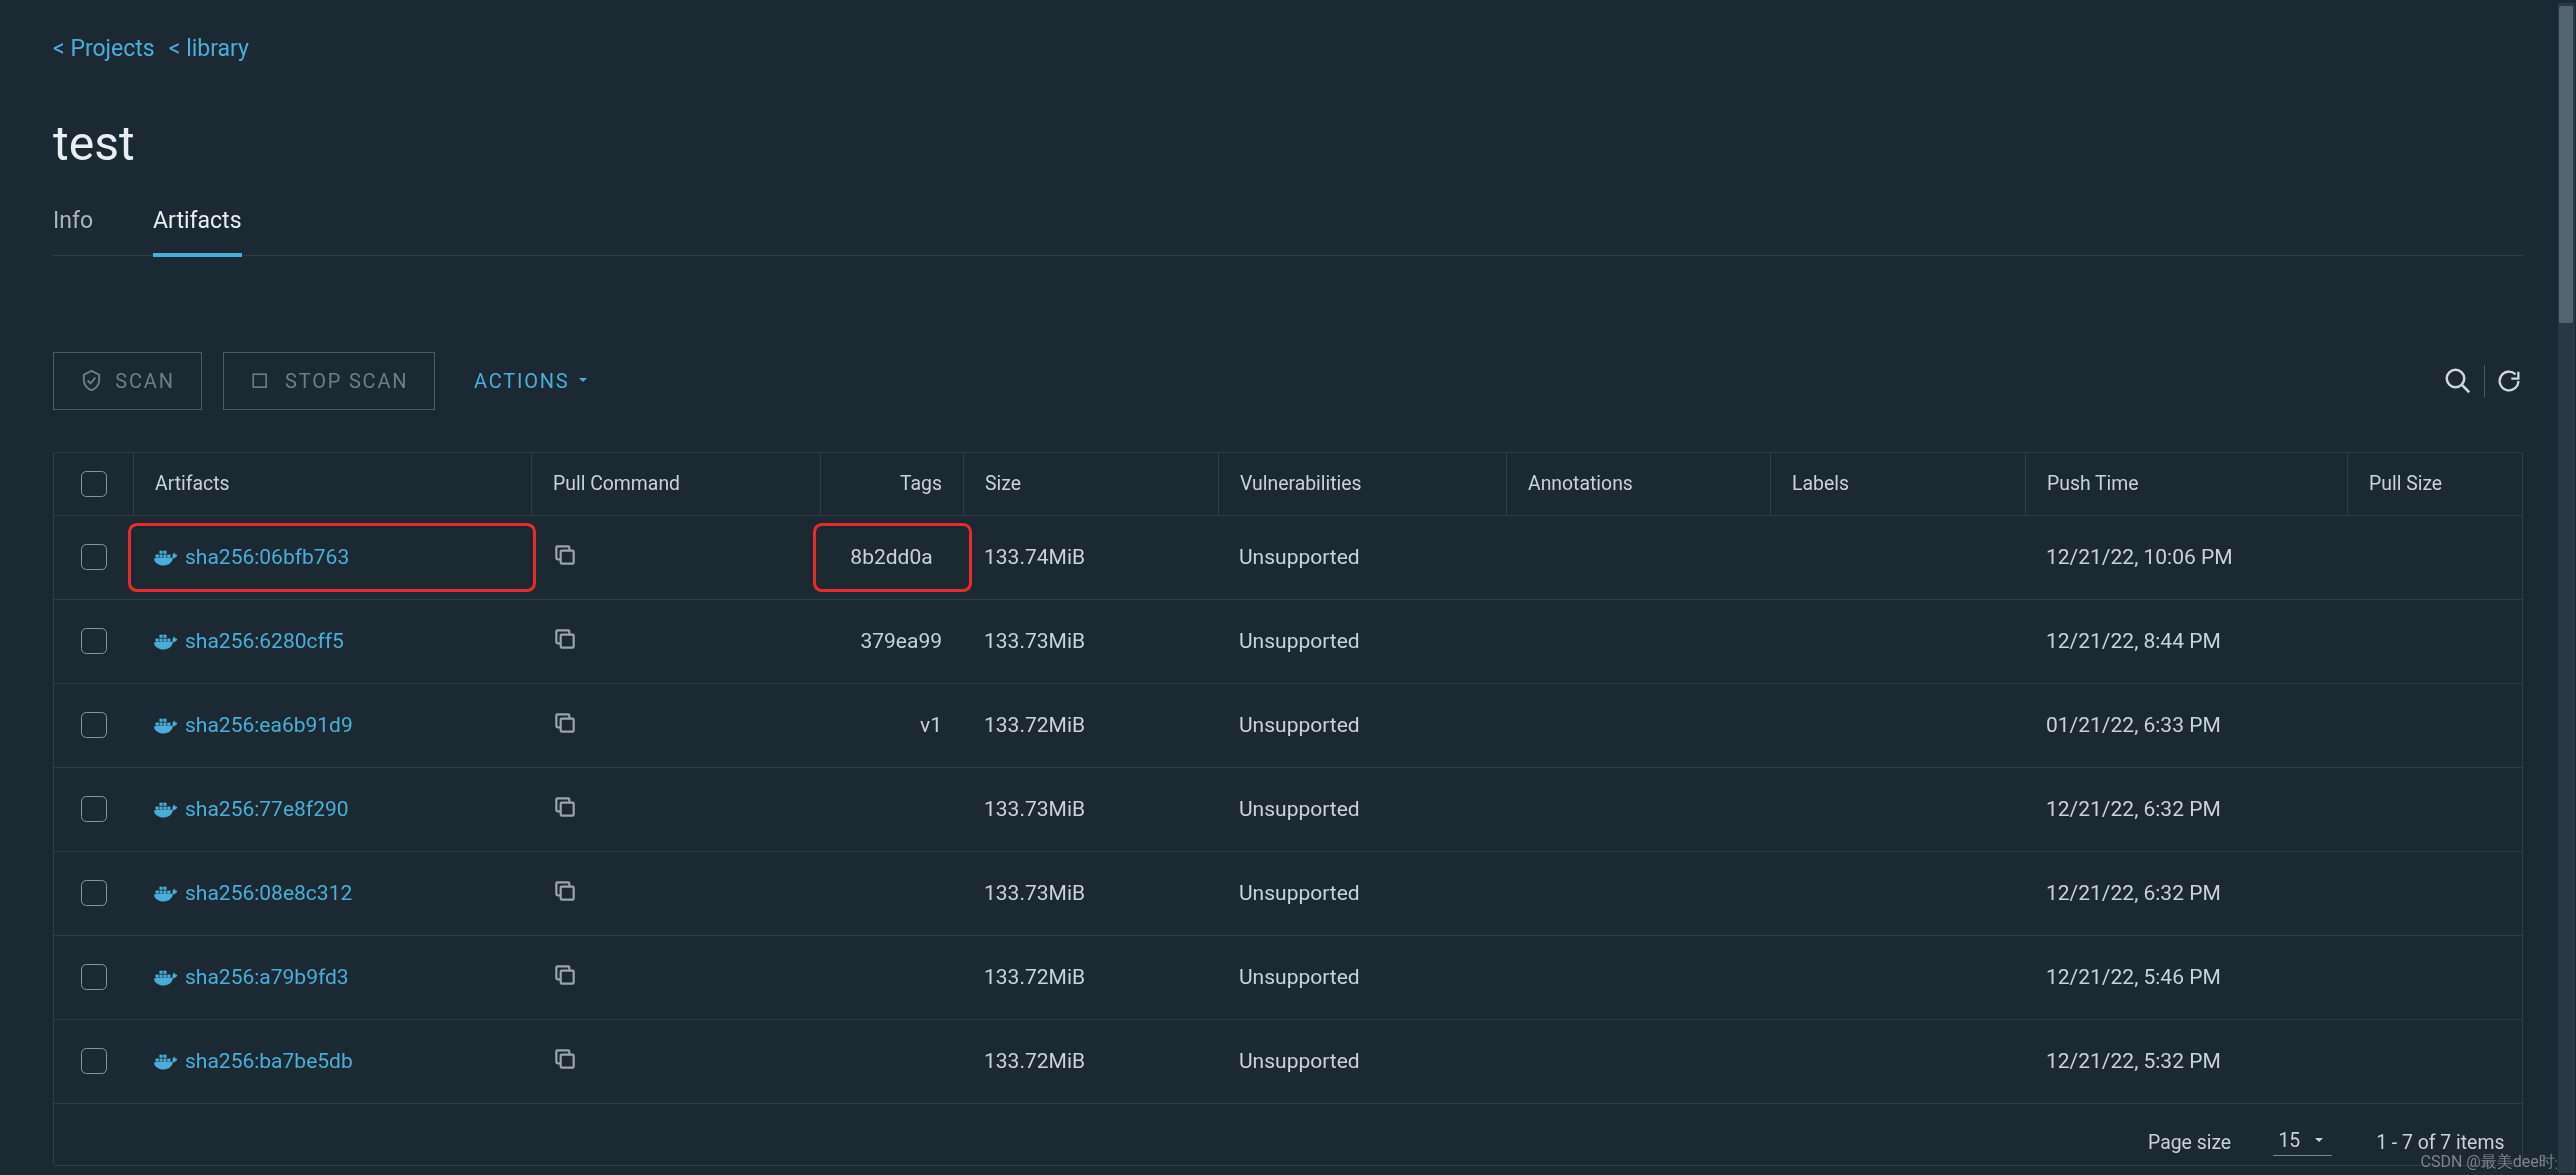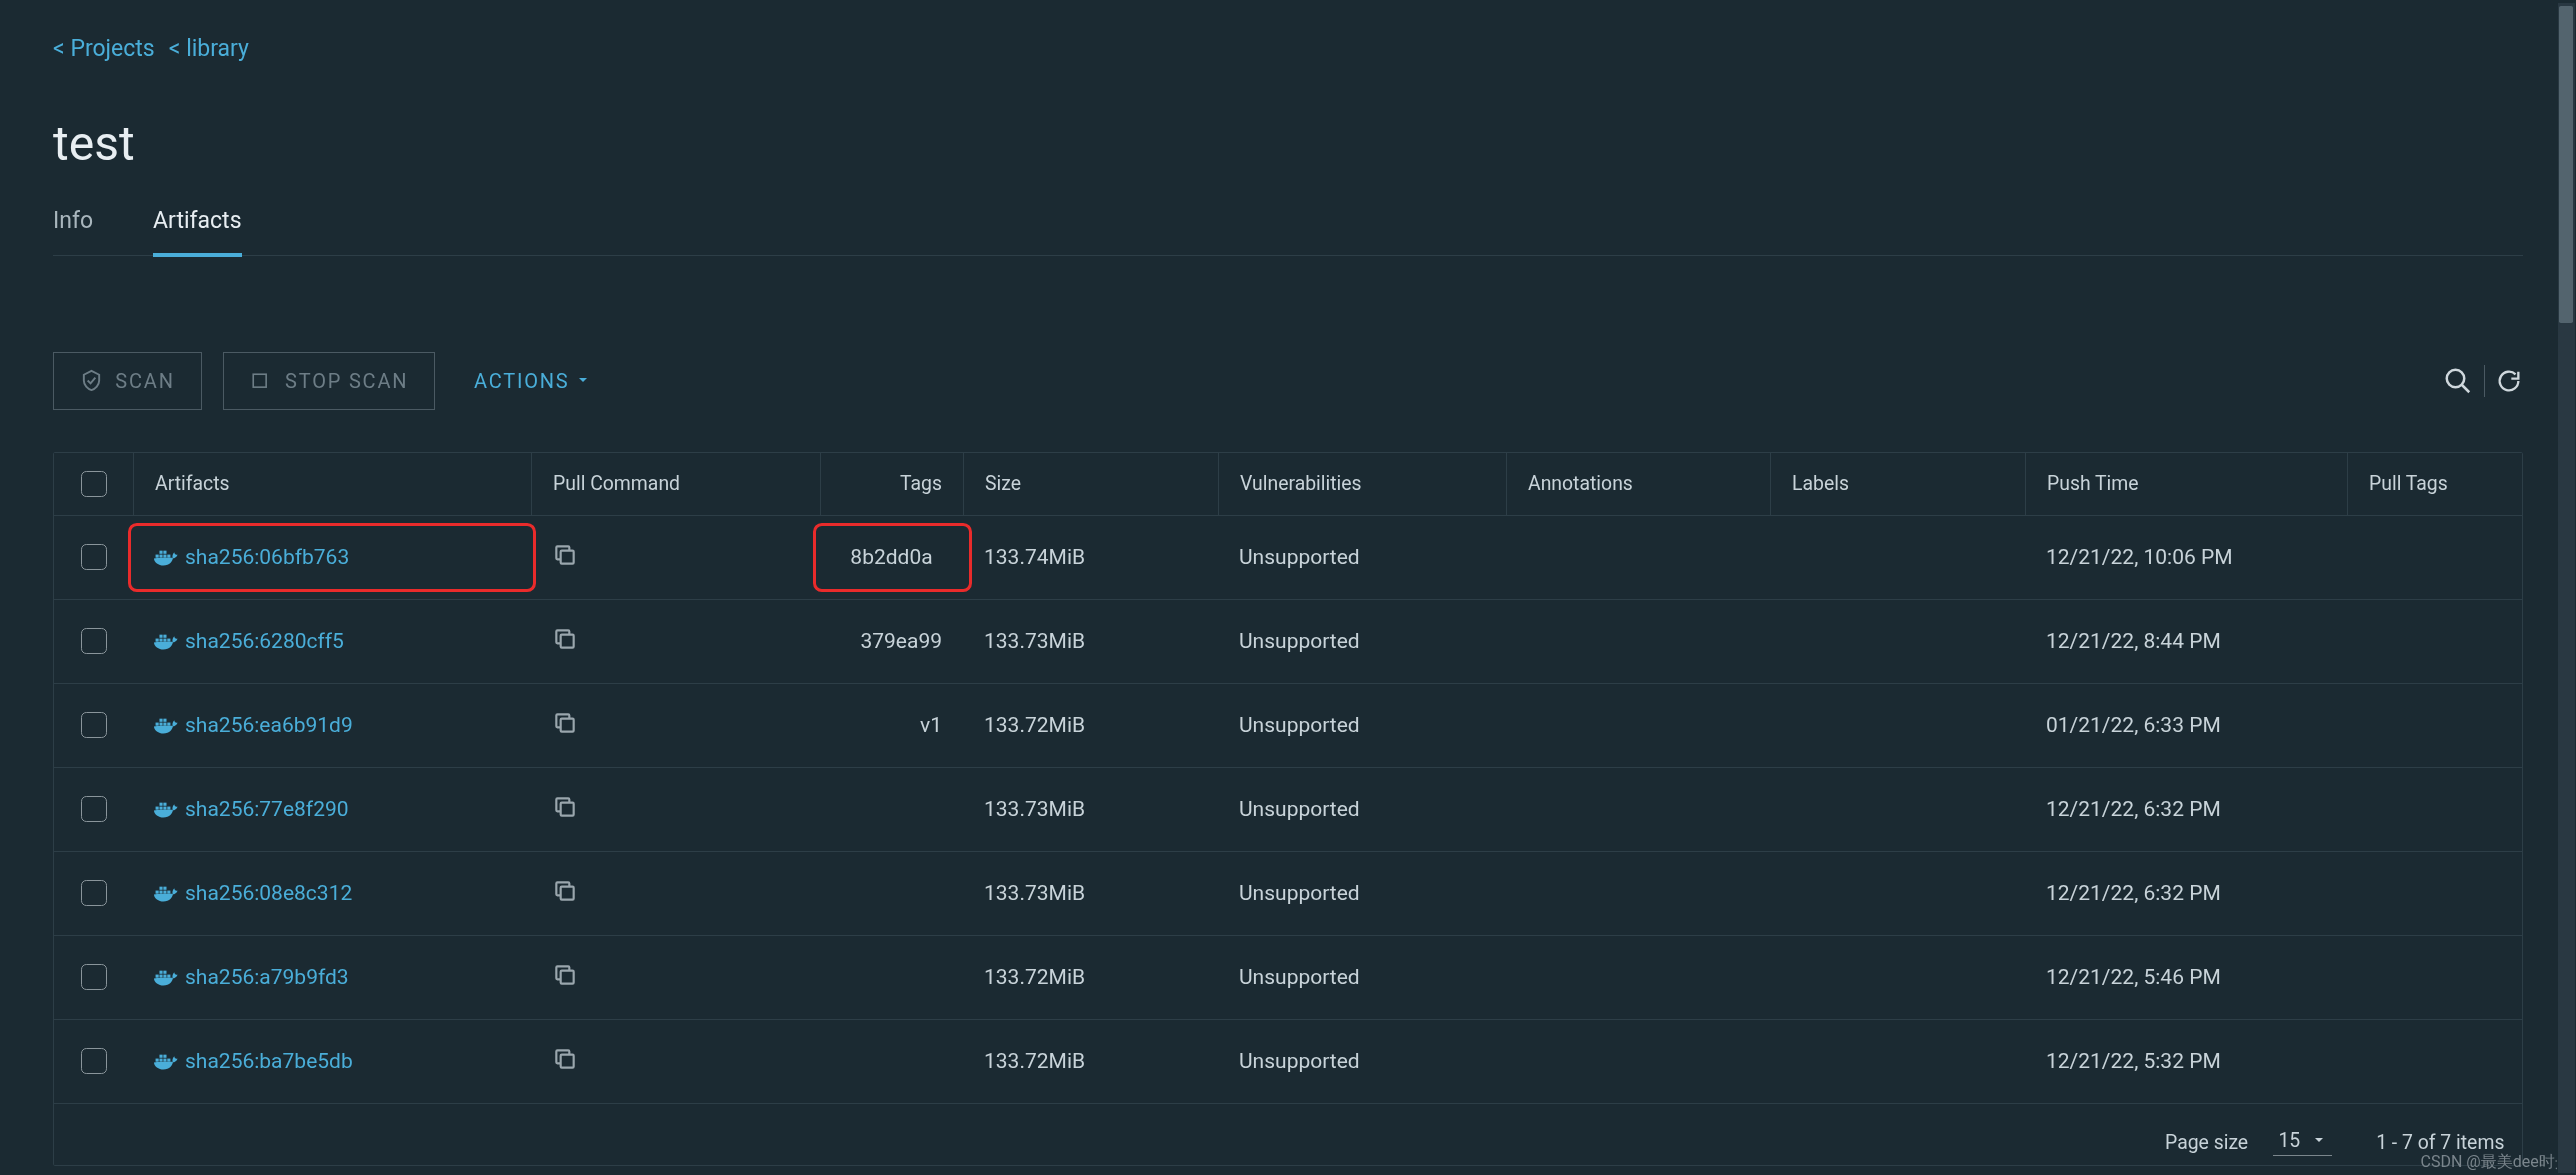--- a/index.html
+++ b/index.html
@@ -208,21 +208,21 @@
       justify-content: flex-end;
       padding: 25px 17.6px 8.8px;
       gap: 44px;
       align-items: center;
       font-size: 19.4px;
       color: #c8d3d9;
     }
     .page-size {
       display: flex;
       align-items: center;
-      gap: 25px;
+      gap: 42px;
       justify-content: space-between;
     }
     .page-size-select {
       display: flex;
       align-items: center;
       gap: 10.6px;
       border-bottom: 0.9px solid #7b868c;
       padding: 0 5.3px 3.5px;
       cursor: pointer;
     }
@@ -318,21 +318,21 @@
         <div class="checkbox"></div>
       </div>
       <div class="th col-art">Artifacts</div>
       <div class="th col-pull">Pull Command</div>
       <div class="th col-tags">Tags</div>
       <div class="th col-size">Size</div>
       <div class="th col-vuln">Vulnerabilities</div>
       <div class="th col-anno">Annotations</div>
       <div class="th col-labels">Labels</div>
       <div class="th col-push">Push Time</div>
-      <div class="th col-pullt">Pull Tags</div>
+      <div class="th col-pullt">Pull Size</div>
     </div>
 
     <div id="tbody">
         <div class="row highlight-row">
     <div class="td col-chk">
             <div class="checkbox"></div>
           </div>
     <div class="td col-art col-art-cell" style="position:relative">
       <div class="highlight-box hl1"></div>
       <a class="artifact-link">

